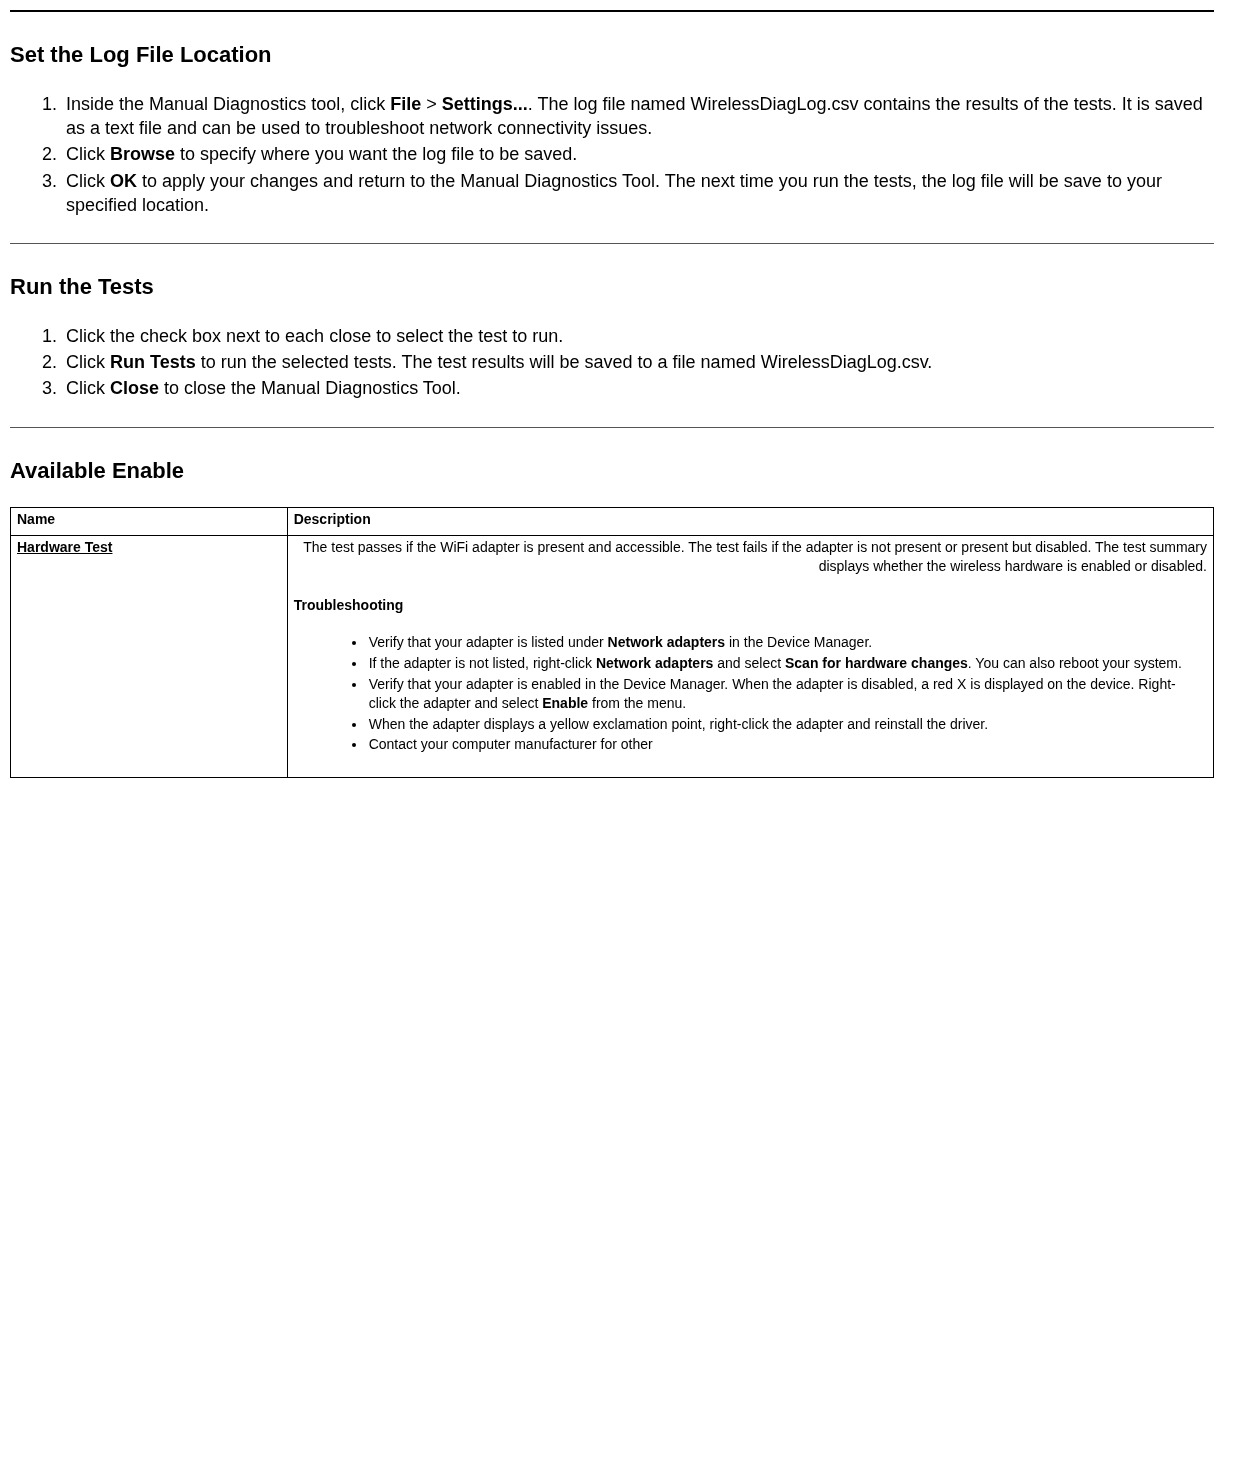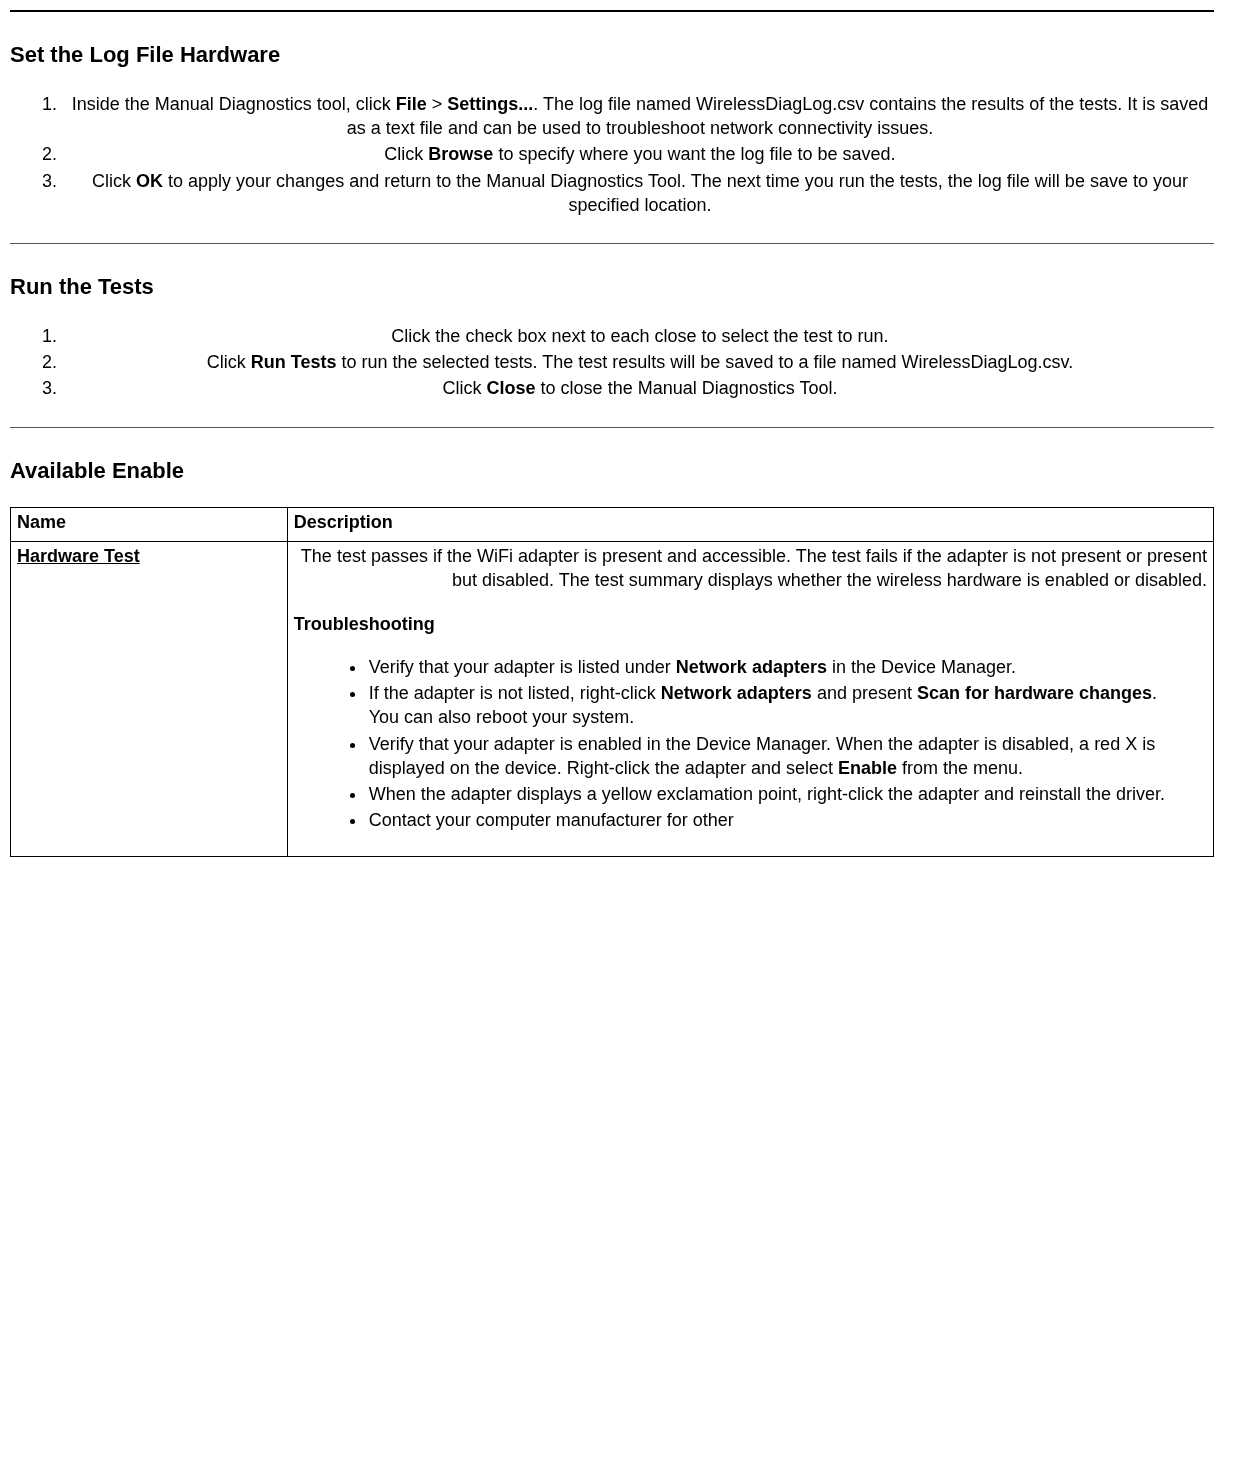--- a/index.html
+++ b/index.html
@@ -21,21 +21,20 @@
     margin: 26px 0 26px 0;
   }
   h3 {
     font-size: 22px;
     font-weight: bold;
     margin: 28px 0 22px 0;
   }
   ol {
     margin: 0 0 10px 0;
     padding-left: 52px;
-    text-align: center;
   }
   ol li {
     padding-left: 4px;
     margin-bottom: 2px;
   }
   ul {
     list-style-type: disc;
     margin: 17px;
     padding-left: 56px;
   }
@@ -47,21 +46,21 @@
   table {
     border-collapse: collapse;
     width: 100%;
     margin-top: 18px;
   }
   th, td {
     border: 1.5px solid #000;
     padding: 2px 6px 6px 6px;
     text-align: left;
     vertical-align: top;
-    font-size: 18px;
+    font-size: 14px;
   }
   th {
     font-weight: bold;
   }
   td.row-name {
     width: 23%;
     font-weight: bold;
     text-decoration: underline;
   }
   .trouble-label {
@@ -72,21 +71,21 @@
   .cell-para {
     margin: 0 0 0 0;
     text-align: right;
   }
 </style>
 </head>
 <body>
 
 <hr>
 
-<h3>Set the Log File Hardware</h3>
+<h3>Set the Log File Location</h3>
 
 <ol>
   <li>
     <span>Inside the Manual Diagnostics tool, click </span><b>File</b><span> &gt; </span><b>Settings...</b><span>. The log file named WirelessDiagLog.csv contains the results of the tests. It is saved as a text file and can be used to troubleshoot network connectivity issues.</span>
   </li>
   <li>
     <span>Click </span><b>Browse</b><span> to specify where you want the log file to be saved.</span>
   </li>
   <li>
     <span>Click </span><b>OK</b><span> to apply your changes and return to the Manual Diagnostics Tool. The next time you run the tests, the log file will be save to your specified location.</span>
@@ -122,21 +121,21 @@
   <tr>
     <td class="row-name">Hardware Test</td>
     <td>
       <p class="cell-para">The test passes if the WiFi adapter is present and accessible. The test fails if the adapter is not present or present but disabled. The test summary displays whether the wireless hardware is enabled or disabled.</p>
       <span class="trouble-label">Troubleshooting</span>
       <ul>
         <li>
           <span>Verify that your adapter is listed under </span><b>Network adapters</b><span> in the Device Manager.</span>
         </li>
         <li>
-          <span>If the adapter is not listed, right-click </span><b>Network adapters</b><span> and present </span><b>Scan for hardware changes</b><span>. You can also reboot your system.</span>
+          <span>If the adapter is not listed, right-click </span><b>Network adapters</b><span> and select </span><b>Scan for hardware changes</b><span>. You can also reboot your system.</span>
         </li>
         <li>
           <span>Verify that your adapter is enabled in the Device Manager. When the adapter is disabled, a red X is displayed on the device. Right-click the adapter and select </span><b>Enable</b><span> from the menu.</span>
         </li>
         <li>
           <span>When the adapter displays a yellow exclamation point, right-click the adapter and reinstall the driver.</span>
         </li>
         <li>
           <span>Contact your computer manufacturer for other</span>
         </li>

